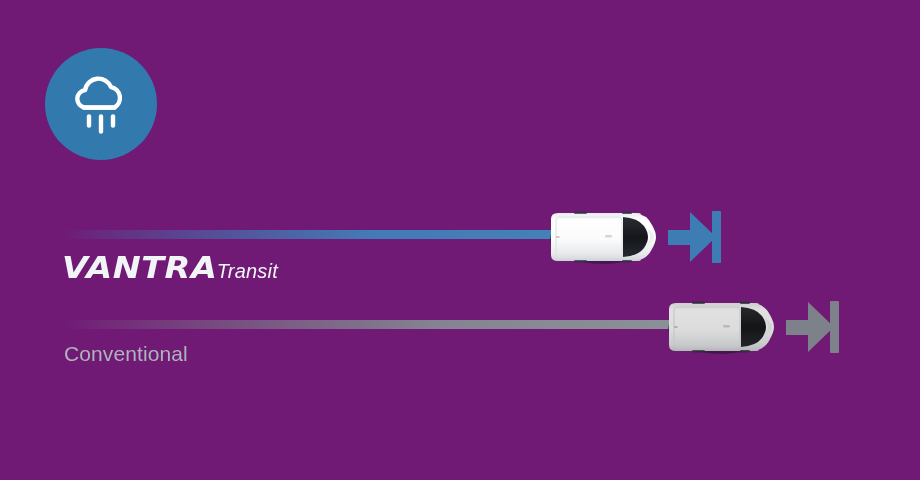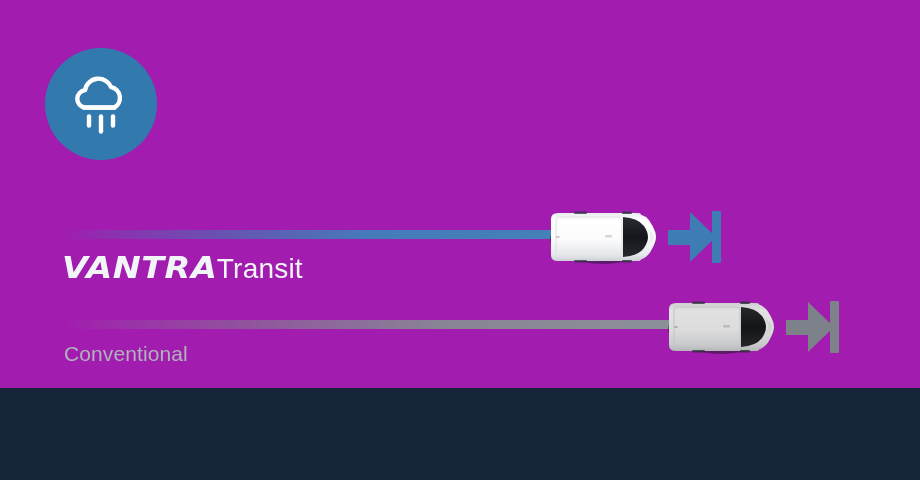--- a/index.html
+++ b/index.html
@@ -3,22 +3,22 @@
 <meta charset="utf-8">
 <style>
   html, body {
     margin: 0;
     padding: 0;
     background: #16243a;
   }
   #stage {
     position: relative;
     width: 920px;
-    height: 388px;
-    background: #a21caf;
+    height: 480px;
+    background: #701a75;
     overflow: hidden;
     font-family: "Liberation Sans", sans-serif;
     -webkit-font-smoothing: antialiased;
   }
 
   
   .weather-badge {
     position: absolute;
     left: 45px;
     top: 48px;
@@ -109,22 +109,23 @@
     font-size: 31px;
     font-weight: 700;
     font-style: italic;
     letter-spacing: 0.5px;
     color: #f2f5f8;
     transform: scaleX(1.08);
     transform-origin: left center;
   }
   .brand-sub {
     font-family: "Liberation Sans", sans-serif;
-    font-size: 28px;
+    font-size: 20px;
     font-weight: 400;
+    font-style: italic;
     color: #f2f5f8;
     letter-spacing: 0.2px;
   }
   .conventional-label {
     left: 64px;
     top: 342px;
     font-family: "Liberation Sans", sans-serif;
     font-size: 21px;
     font-weight: 400;
     color: #aeb4bb;

